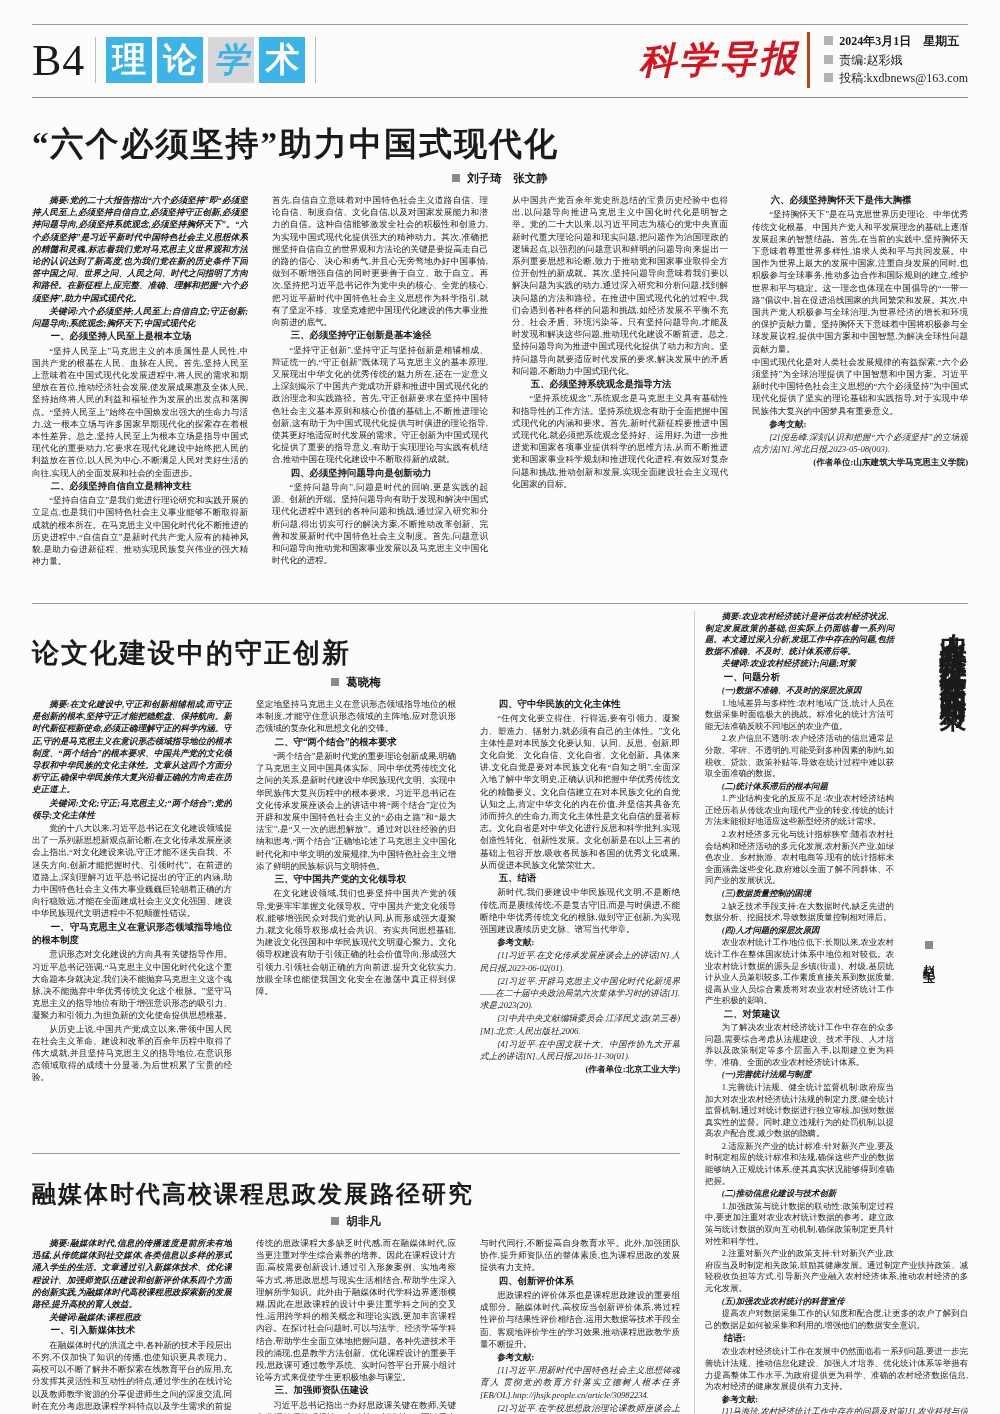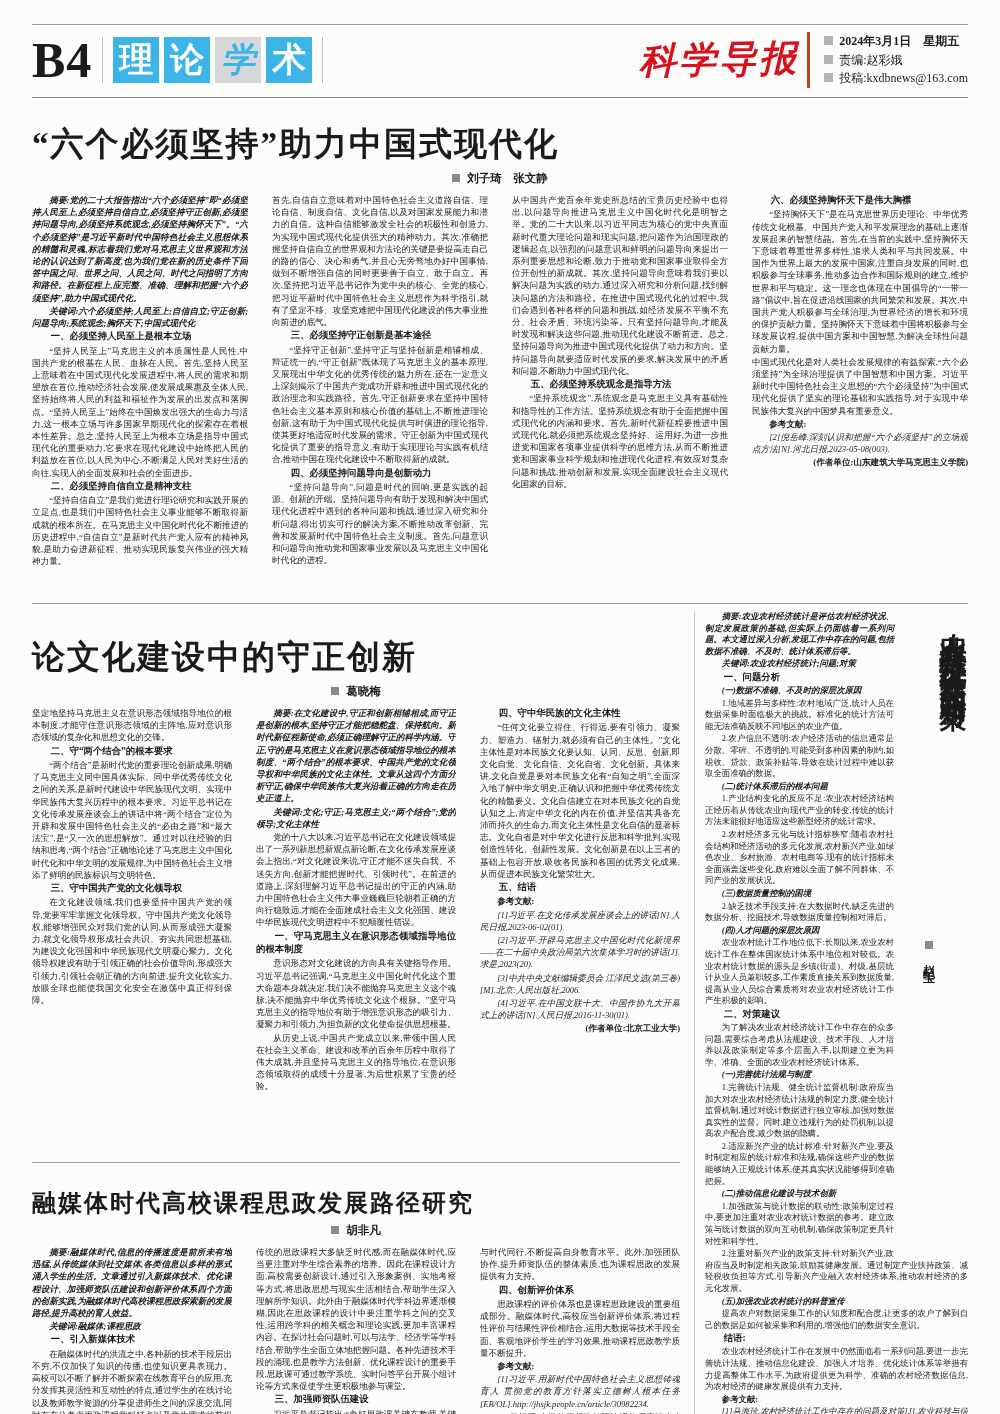--- a/index.html
+++ b/index.html
@@ -3,39 +3,39 @@
 <meta charset="utf-8">
 <style>
   html,body{margin:0;padding:0;background:#eceae6;}
   .page{position:relative;width:1000px;height:1414px;margin:0 auto;background:#fcfcfa;
         box-sizing:border-box;padding:24px 32px 8px;color:#1b1b1b;
         font-family:"Liberation Serif","DejaVu Serif",serif;overflow:hidden;}
   
   .hdr{display:flex;justify-content:space-between;align-items:center;height:62px;
        border-top:1px solid #9a9a9a;border-bottom:1px solid #8a8a8a;padding:4px 0 6px;}
   .hleft{display:flex;align-items:center;gap:10px;}
-  .edition{font-size:50px;font-weight:bold;letter-spacing:1px;}
+  .edition{font-size:44px;font-weight:normal;letter-spacing:1px;}
   .vsep{display:inline-block;width:1px;height:46px;background:#bbb;}
   .logo{display:flex;gap:5px;}
   .lbox{display:flex;align-items:center;justify-content:center;width:46px;height:46px;
         font-size:34px;font-weight:bold;}
   .lbox.blue{background:#3db4e8;color:#fff;}
   .lbox.gray{background:#d6d7d8;color:#3db4e8;font-style:italic;
              font-family:"DejaVu Serif",serif;}
   .hright{display:flex;align-items:center;gap:8px;}
   .masthead{color:#d5121e;font-size:37px;font-weight:bold;font-style:italic;
             letter-spacing:3px;transform:rotate(-1deg);}
   .pubinfo{font-size:12px;line-height:1.55;border-left:3px solid #c2410c;padding-left:14px;}
   .pubinfo .row{white-space:nowrap;}
   .pubinfo .row:first-child{font-weight:bold;}
   .sq{display:inline-block;width:9px;height:9px;background:#b3b3b3;margin-right:6px;}
   
   .headline{font-weight:bold;text-align:left;letter-spacing:2px;margin:24px 0 2px;}
   .h-main{font-size:33px;}
-  .h-mid{font-size:33px;}
+  .h-mid{font-size:27px;}
   .h-low{font-size:24px;}
   .byline{text-align:center;font-size:11.5px;font-weight:bold;margin:4px 0 8px;}
   .byline .bsq{display:inline-block;width:8px;height:8px;background:#8a8a8a;margin-right:7px;}
   .cols{display:flex;gap:24px;}
   .col{overflow:hidden;text-align:justify;font-size:8.6px;line-height:1.42;}
   .col p{margin:0 0 1px;}
   .t-kai{font-style:italic;text-indent:2em;font-weight:bold;}
   .t-h{font-weight:bold;text-indent:2em;font-size:9.4px;}
   .t-h2{font-weight:bold;font-style:italic;text-indent:2em;}
   .t-p{text-indent:2em;}
@@ -127,38 +127,39 @@
 
   <div class="rule"></div>
 
   <div class="lower">
     <div class="lowerleft">
       <div>
         <div class="headline h-mid">论文化建设中的守正创新</div>
         <div class="byline"><span class="bsq"></span><span>葛晓梅</span></div>
         <div class="cols colsB">
           <div class="col">
-              <p class="t-pc">坚定地坚持马克思主义在意识形态领域指导地位的根本制度,才能守住意识形态领域的主阵地,应对意识形态领域的复杂化和思想文化的交锋。</p>
-              <p class="t-h">二、守“两个结合”的根本要求</p>
-              <p class="t-p">“两个结合”是新时代党的重要理论创新成果,明确了马克思主义同中国具体实际、同中华优秀传统文化之间的关系,是新时代建设中华民族现代文明、实现中华民族伟大复兴历程中的根本要求。习近平总书记在文化传承发展座谈会上的讲话中将“两个结合”定位为开辟和发展中国特色社会主义的“必由之路”和“最大法宝”,是“又一次的思想解放”。通过对以往经验的归纳和思考,“两个结合”正确地论述了马克思主义中国化时代化和中华文明的发展规律,为中国特色社会主义增添了鲜明的民族标识与文明特色。</p>
-              <p class="t-h">三、守中国共产党的文化领导权</p>
-              <p class="t-p">在文化建设领域,我们也要坚持中国共产党的领导,党要牢牢掌握文化领导权。守中国共产党文化领导权,能够增强民众对我们党的认同,从而形成强大凝聚力,就文化领导权形成社会共识、夯实共同思想基础,为建设文化强国和中华民族现代文明凝心聚力。文化领导权建设有助于引领正确的社会价值导向,形成强大引领力,引领社会朝正确的方向前进,提升文化软实力,放眼全球也能使我国文化安全在激荡中真正得到保障。</p>
-            </div>
-          <div class="col">
               <p class="t-kai">摘要:在文化建设中,守正和创新相辅相成,而守正是创新的根本,坚持守正才能把稳舵盘、保持航向。新时代新征程新使命,必须正确理解守正的科学内涵。守正,守的是马克思主义在意识形态领域指导地位的根本制度、“两个结合”的根本要求、中国共产党的文化领导权和中华民族的文化主体性。文章从这四个方面分析守正,确保中华民族伟大复兴沿着正确的方向走在历史正道上。</p>
               <p class="t-kai">关键词:文化;守正;马克思主义;“两个结合”;党的领导;文化主体性</p>
               <p class="t-p">党的十八大以来,习近平总书记在文化建设领域提出了一系列新思想新观点新论断,在文化传承发展座谈会上指出,“对文化建设来说,守正才能不迷失自我、不迷失方向,创新才能把握时代、引领时代”。在前进的道路上,深刻理解习近平总书记提出的守正的内涵,助力中国特色社会主义伟大事业巍巍巨轮朝着正确的方向行稳致远,才能在全面建成社会主义文化强国、建设中华民族现代文明进程中不犯颠覆性错误。</p>
               <p class="t-h">一、守马克思主义在意识形态领域指导地位的根本制度</p>
               <p class="t-p">意识形态对文化建设的方向具有关键指导作用。习近平总书记强调,“马克思主义中国化时代化这个重大命题本身就决定,我们决不能抛弃马克思主义这个魂脉,决不能抛弃中华优秀传统文化这个根脉。”坚守马克思主义的指导地位有助于增强意识形态的吸引力、凝聚力和引领力,为担负新的文化使命提供思想根基。</p>
               <p class="t-p">从历史上说,中国共产党成立以来,带领中国人民在社会主义革命、建设和改革的百余年历程中取得了伟大成就,并且坚持马克思主义的指导地位,在意识形态领域取得的成绩十分显著,为后世积累了宝贵的经验。</p>
             </div>
           <div class="col">
+              <p class="t-pc">坚定地坚持马克思主义在意识形态领域指导地位的根本制度,才能守住意识形态领域的主阵地,应对意识形态领域的复杂化和思想文化的交锋。</p>
+              <p class="t-h">二、守“两个结合”的根本要求</p>
+              <p class="t-p">“两个结合”是新时代党的重要理论创新成果,明确了马克思主义同中国具体实际、同中华优秀传统文化之间的关系,是新时代建设中华民族现代文明、实现中华民族伟大复兴历程中的根本要求。习近平总书记在文化传承发展座谈会上的讲话中将“两个结合”定位为开辟和发展中国特色社会主义的“必由之路”和“最大法宝”,是“又一次的思想解放”。通过对以往经验的归纳和思考,“两个结合”正确地论述了马克思主义中国化时代化和中华文明的发展规律,为中国特色社会主义增添了鲜明的民族标识与文明特色。</p>
+              <p class="t-h">三、守中国共产党的文化领导权</p>
+              <p class="t-p">在文化建设领域,我们也要坚持中国共产党的领导,党要牢牢掌握文化领导权。守中国共产党文化领导权,能够增强民众对我们党的认同,从而形成强大凝聚力,就文化领导权形成社会共识、夯实共同思想基础,为建设文化强国和中华民族现代文明凝心聚力。文化领导权建设有助于引领正确的社会价值导向,形成强大引领力,引领社会朝正确的方向前进,提升文化软实力,放眼全球也能使我国文化安全在激荡中真正得到保障。</p>
+            </div>
+          <div class="col">
               <p class="t-h">四、守中华民族的文化主体性</p>
               <p class="t-p">“任何文化要立得住、行得远,要有引领力、凝聚力、塑造力、辐射力,就必须有自己的主体性。”文化主体性是对本民族文化要认知、认同、反思、创新,即文化自觉、文化自信、文化自省、文化创新。具体来讲,文化自觉是要对本民族文化有“自知之明”,全面深入地了解中华文明史,正确认识和把握中华优秀传统文化的精髓要义。文化自信建立在对本民族文化的自觉认知之上,肯定中华文化的内在价值,并坚信其具备充沛而持久的生命力,而文化主体性是文化自信的显著标志。文化自省是对中华文化进行反思和科学批判,实现创造性转化、创新性发展。文化创新是在以上三者的基础上包容开放,吸收各民族和各国的优秀文化成果,从而促进本民族文化繁荣壮大。</p>
               <p class="t-h">五、结语</p>
+              <p class="t-p">新时代,我们要建设中华民族现代文明,不是断绝传统,而是赓续传统;不是复古守旧,而是与时俱进,不能断绝中华优秀传统文化的根脉,做到守正创新,为实现强国建设赓续历史文脉、谱写当代华章。</p>
               <p class="t-refh">参考文献:</p>
               <p class="t-ref">[1]习近平.在文化传承发展座谈会上的讲话[N].人民日报,2023-06-02(01).</p>
               <p class="t-ref">[2]习近平.开辟马克思主义中国化时代化新境界——在二十届中央政治局第六次集体学习时的讲话[J].求是,2023(20).</p>
               <p class="t-ref">[3]中共中央文献编辑委员会.江泽民文选(第三卷)[M].北京:人民出版社,2006.</p>
               <p class="t-ref">[4]习近平.在中国文联十大、中国作协九大开幕式上的讲话[N].人民日报,2016-11-30(01).</p>
               <p class="t-unit">(作者单位:北京工业大学)</p>
             </div>
         </div>
       </div>
 

